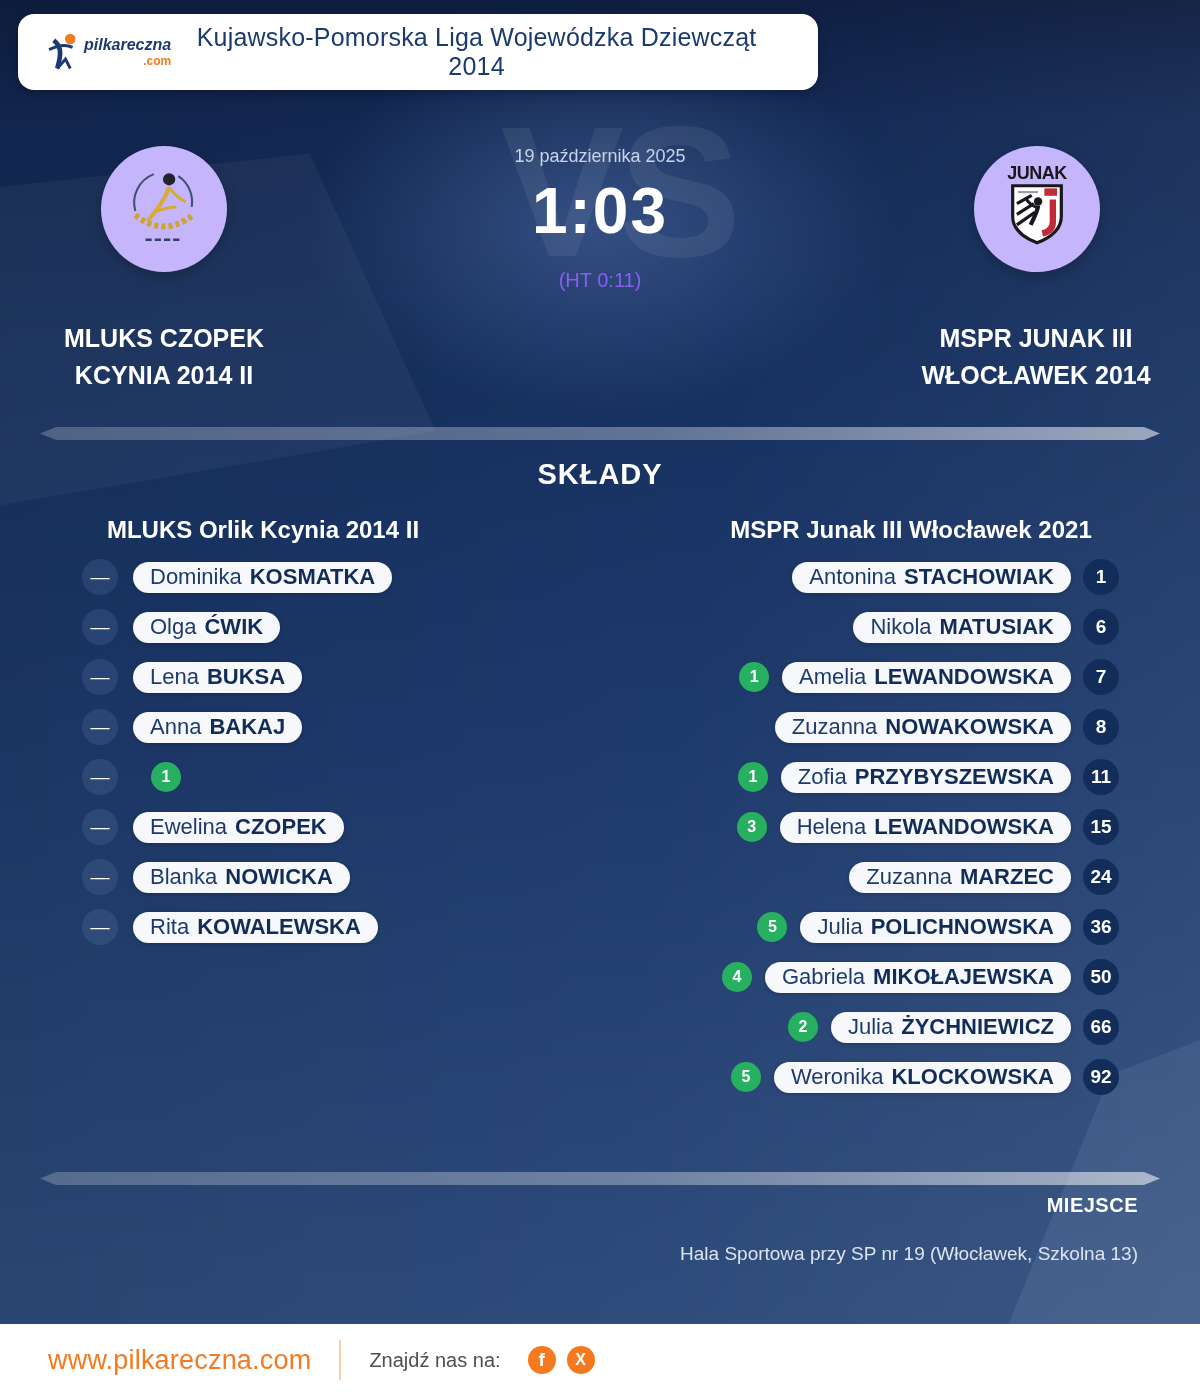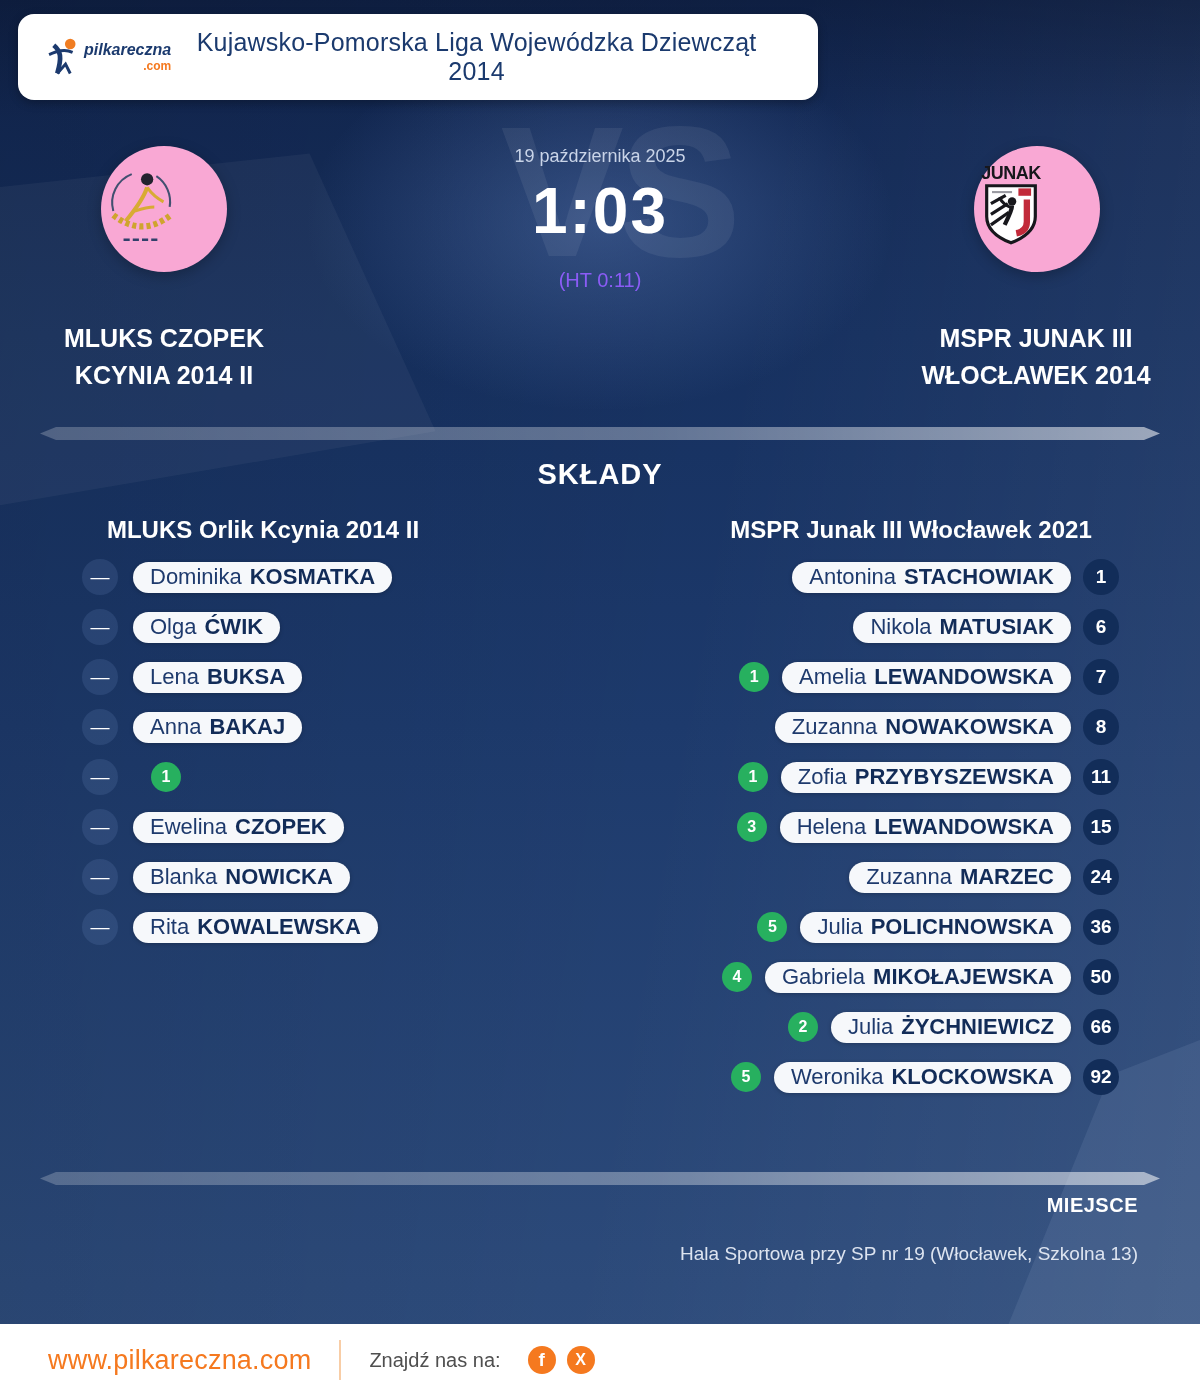--- a/index.html
+++ b/index.html
@@ -10,36 +10,36 @@
       linear-gradient(100deg, rgba(0,0,0,0.10) 0%, rgba(255,255,255,0.00) 55%, rgba(255,255,255,0.07) 100%),
       linear-gradient(180deg,#122650 0%,#16305f 24%,#1d3a6c 52%,#2c4a7a 92%,#2e4c7c 100%);
   }
   .decor{position:absolute;inset:0;pointer-events:none;}
   .decor-glow{background:radial-gradient(420px 270px at 600px 222px, rgba(100,133,194,0.40), rgba(100,133,194,0) 70%);}
   .decor-slab{background:rgba(255,255,255,0.045);clip-path:polygon(0 13.4%,25.8% 11%,36.3% 30.9%,0 36.2%);}
   .decor-corner{background:rgba(190,207,236,0.10);clip-path:polygon(92.5% 77%,100% 74.5%,100% 96%,83.5% 96%);}
   .decor-topdark{background:linear-gradient(180deg, rgba(8,18,40,0.35), rgba(8,18,40,0) 100%);height:120px;}
 
   
-  .header-card{position:absolute;left:18px;top:14px;width:800px;height:86px;background:#ffffff;
+  .header-card{position:absolute;left:18px;top:14px;width:800px;height:76px;background:#ffffff;
     border-radius:16px;display:flex;align-items:center;padding:0 26px;box-sizing:border-box;
     box-shadow:0 3px 10px rgba(0,0,0,0.28);z-index:5;}
   .brand{display:flex;align-items:center;gap:4px;}
   .brand-text{display:flex;flex-direction:column;align-items:flex-end;line-height:1;}
   .brand-name{color:#1b3a6e;font-weight:700;font-style:italic;font-size:16px;}
   .brand-tld{color:#f5791f;font-weight:700;font-size:12px;margin-top:2px;}
   .header-title{flex:1;text-align:center;color:#1b3a6e;font-size:25px;letter-spacing:0.2px;padding-right:10px;}
 
   
   .vs{position:absolute;left:618px;top:100px;transform:translateX(-50%);
     font-size:185px;font-weight:700;color:rgba(255,255,255,0.07);line-height:1;letter-spacing:-6px;z-index:1;}
 
   
-  .team-logo{position:absolute;width:126px;height:126px;border-radius:50%;background:#f9a8d4;
-    display:flex;align-items:center;z-index:2;box-shadow:0 4px 14px rgba(0,0,0,0.25);}
+  .team-logo{position:absolute;width:126px;height:126px;border-radius:50%;background:#c4b5fd;
+    display:flex;align-items:center;justify-content:center;z-index:2;box-shadow:0 4px 14px rgba(0,0,0,0.25);}
   .team-logo.home{left:101px;top:146px;}
   .team-logo.away{left:974px;top:146px;}
   .team-name{position:absolute;top:320px;width:260px;text-align:center;color:#ffffff;font-weight:700;
     font-size:25px;line-height:37px;z-index:2;}
   .team-name.home{left:34px;}
   .team-name.away{left:906px;}
   .match-center{position:absolute;left:400px;top:146px;width:400px;text-align:center;z-index:2;}
   .match-date{color:#c9d4e8;font-size:18px;}
   .match-score{color:#ffffff;font-size:64px;font-weight:700;line-height:1;letter-spacing:2px;margin-top:12px;}
   .match-ht{color:#8b5cf6;font-size:20px;margin-top:26px;}

